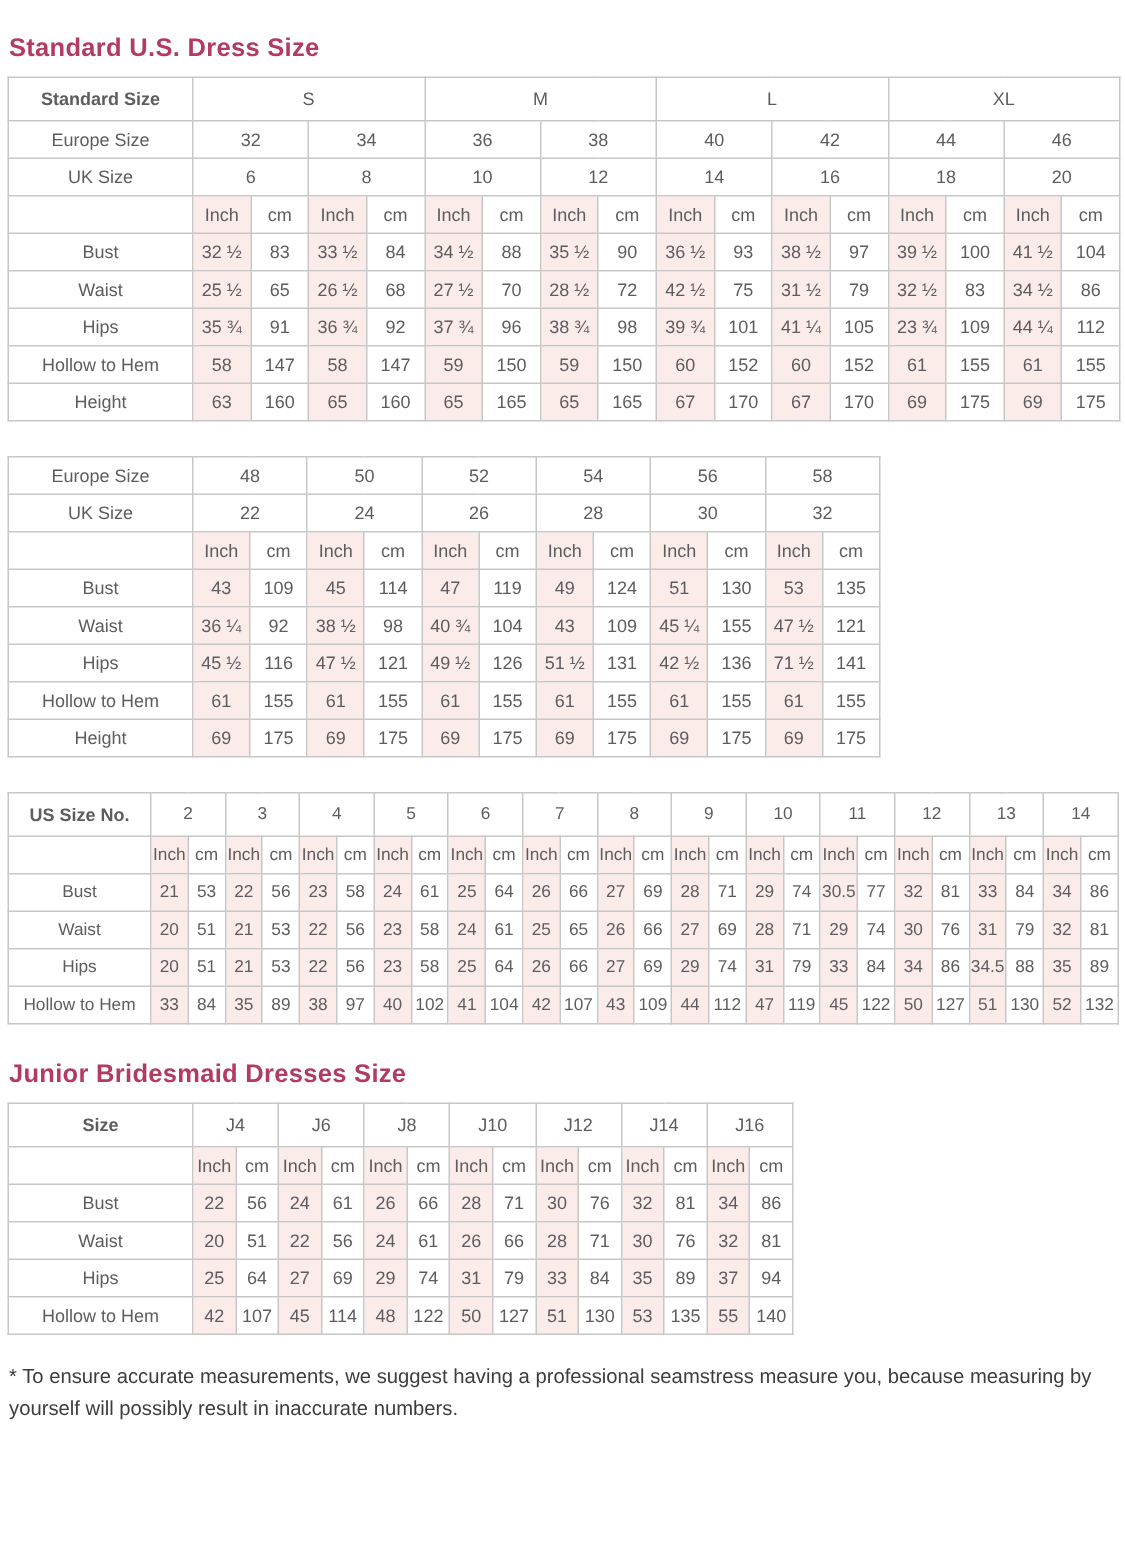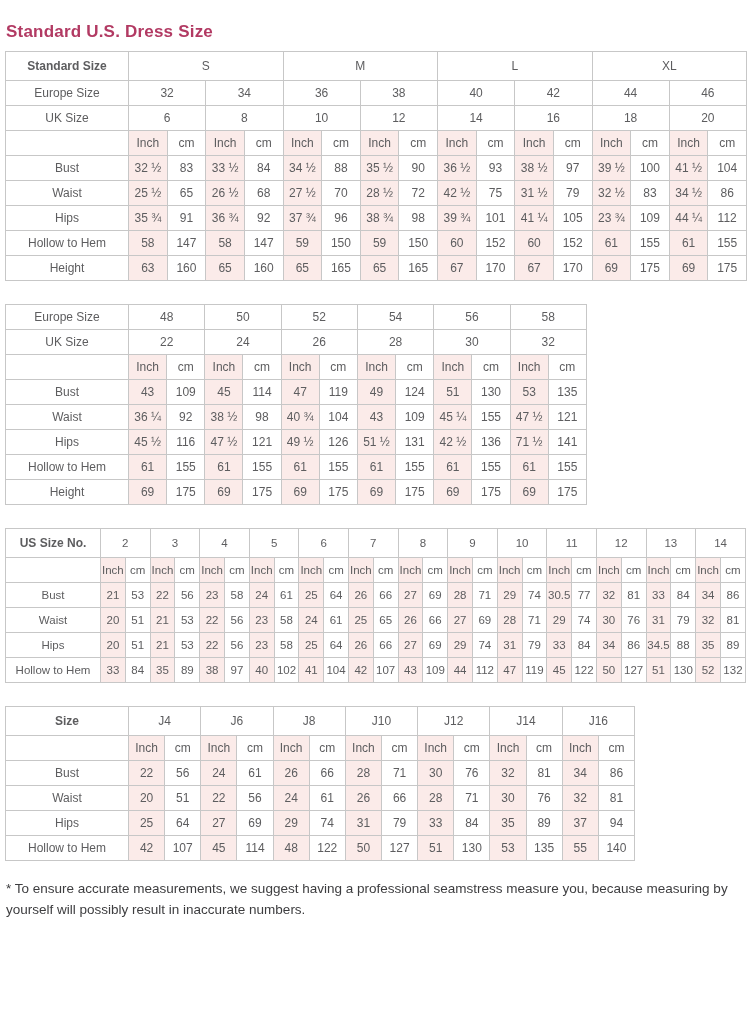--- a/index.html
+++ b/index.html
@@ -27,21 +27,21 @@
   td.corner{font-weight:bold;color:#414143;font-size:12.5px;}
   td.grp{font-size:15px;}
   td.lbl{color:var(--label);}
   td.pink{background:var(--pink);}
   
   table.t0{width:742px;} table.t0 .labelcol{width:123px;}
   table.t1{width:582px;} table.t1 .labelcol{width:123px;}
   table.t2{width:741px;} table.t2 .labelcol{width:95px;}
   table.t2 td{font-size:11.5px;}
   table.t2 td.corner{font-size:12px;}
-  table.t3{width:630px;} table.t3 .labelcol{width:123px;}
+  table.t3{width:524px;} table.t3 .labelcol{width:123px;}
   .footnotes{margin-top:18px;padding-left:1px;font-size:13.5px;color:#3d3d3f;line-height:1.55;width:744px;}
   .footnotes p{margin:0 0 2px 0;}
 </style>
 </head>
 <body>
 
 <div class="page">
   <div>
       <div class="sec">
         <h2 class="sec-title">Standard U.S. Dress Size</h2>
@@ -531,20 +531,21 @@
               <td>127</td>
               <td class="pink">51</td>
               <td>130</td>
               <td class="pink">52</td>
               <td>132</td>
             </tr>
           </tbody>
         </table>
       </div>
       <div class="sec">
+        <h2 class="sec-title">Junior Bridesmaid Dresses Size</h2>
         <table class="size-table t3">
           <colgroup>
             <col class="labelcol">
             <col>
             <col>
             <col>
             <col>
             <col>
             <col>
             <col>

